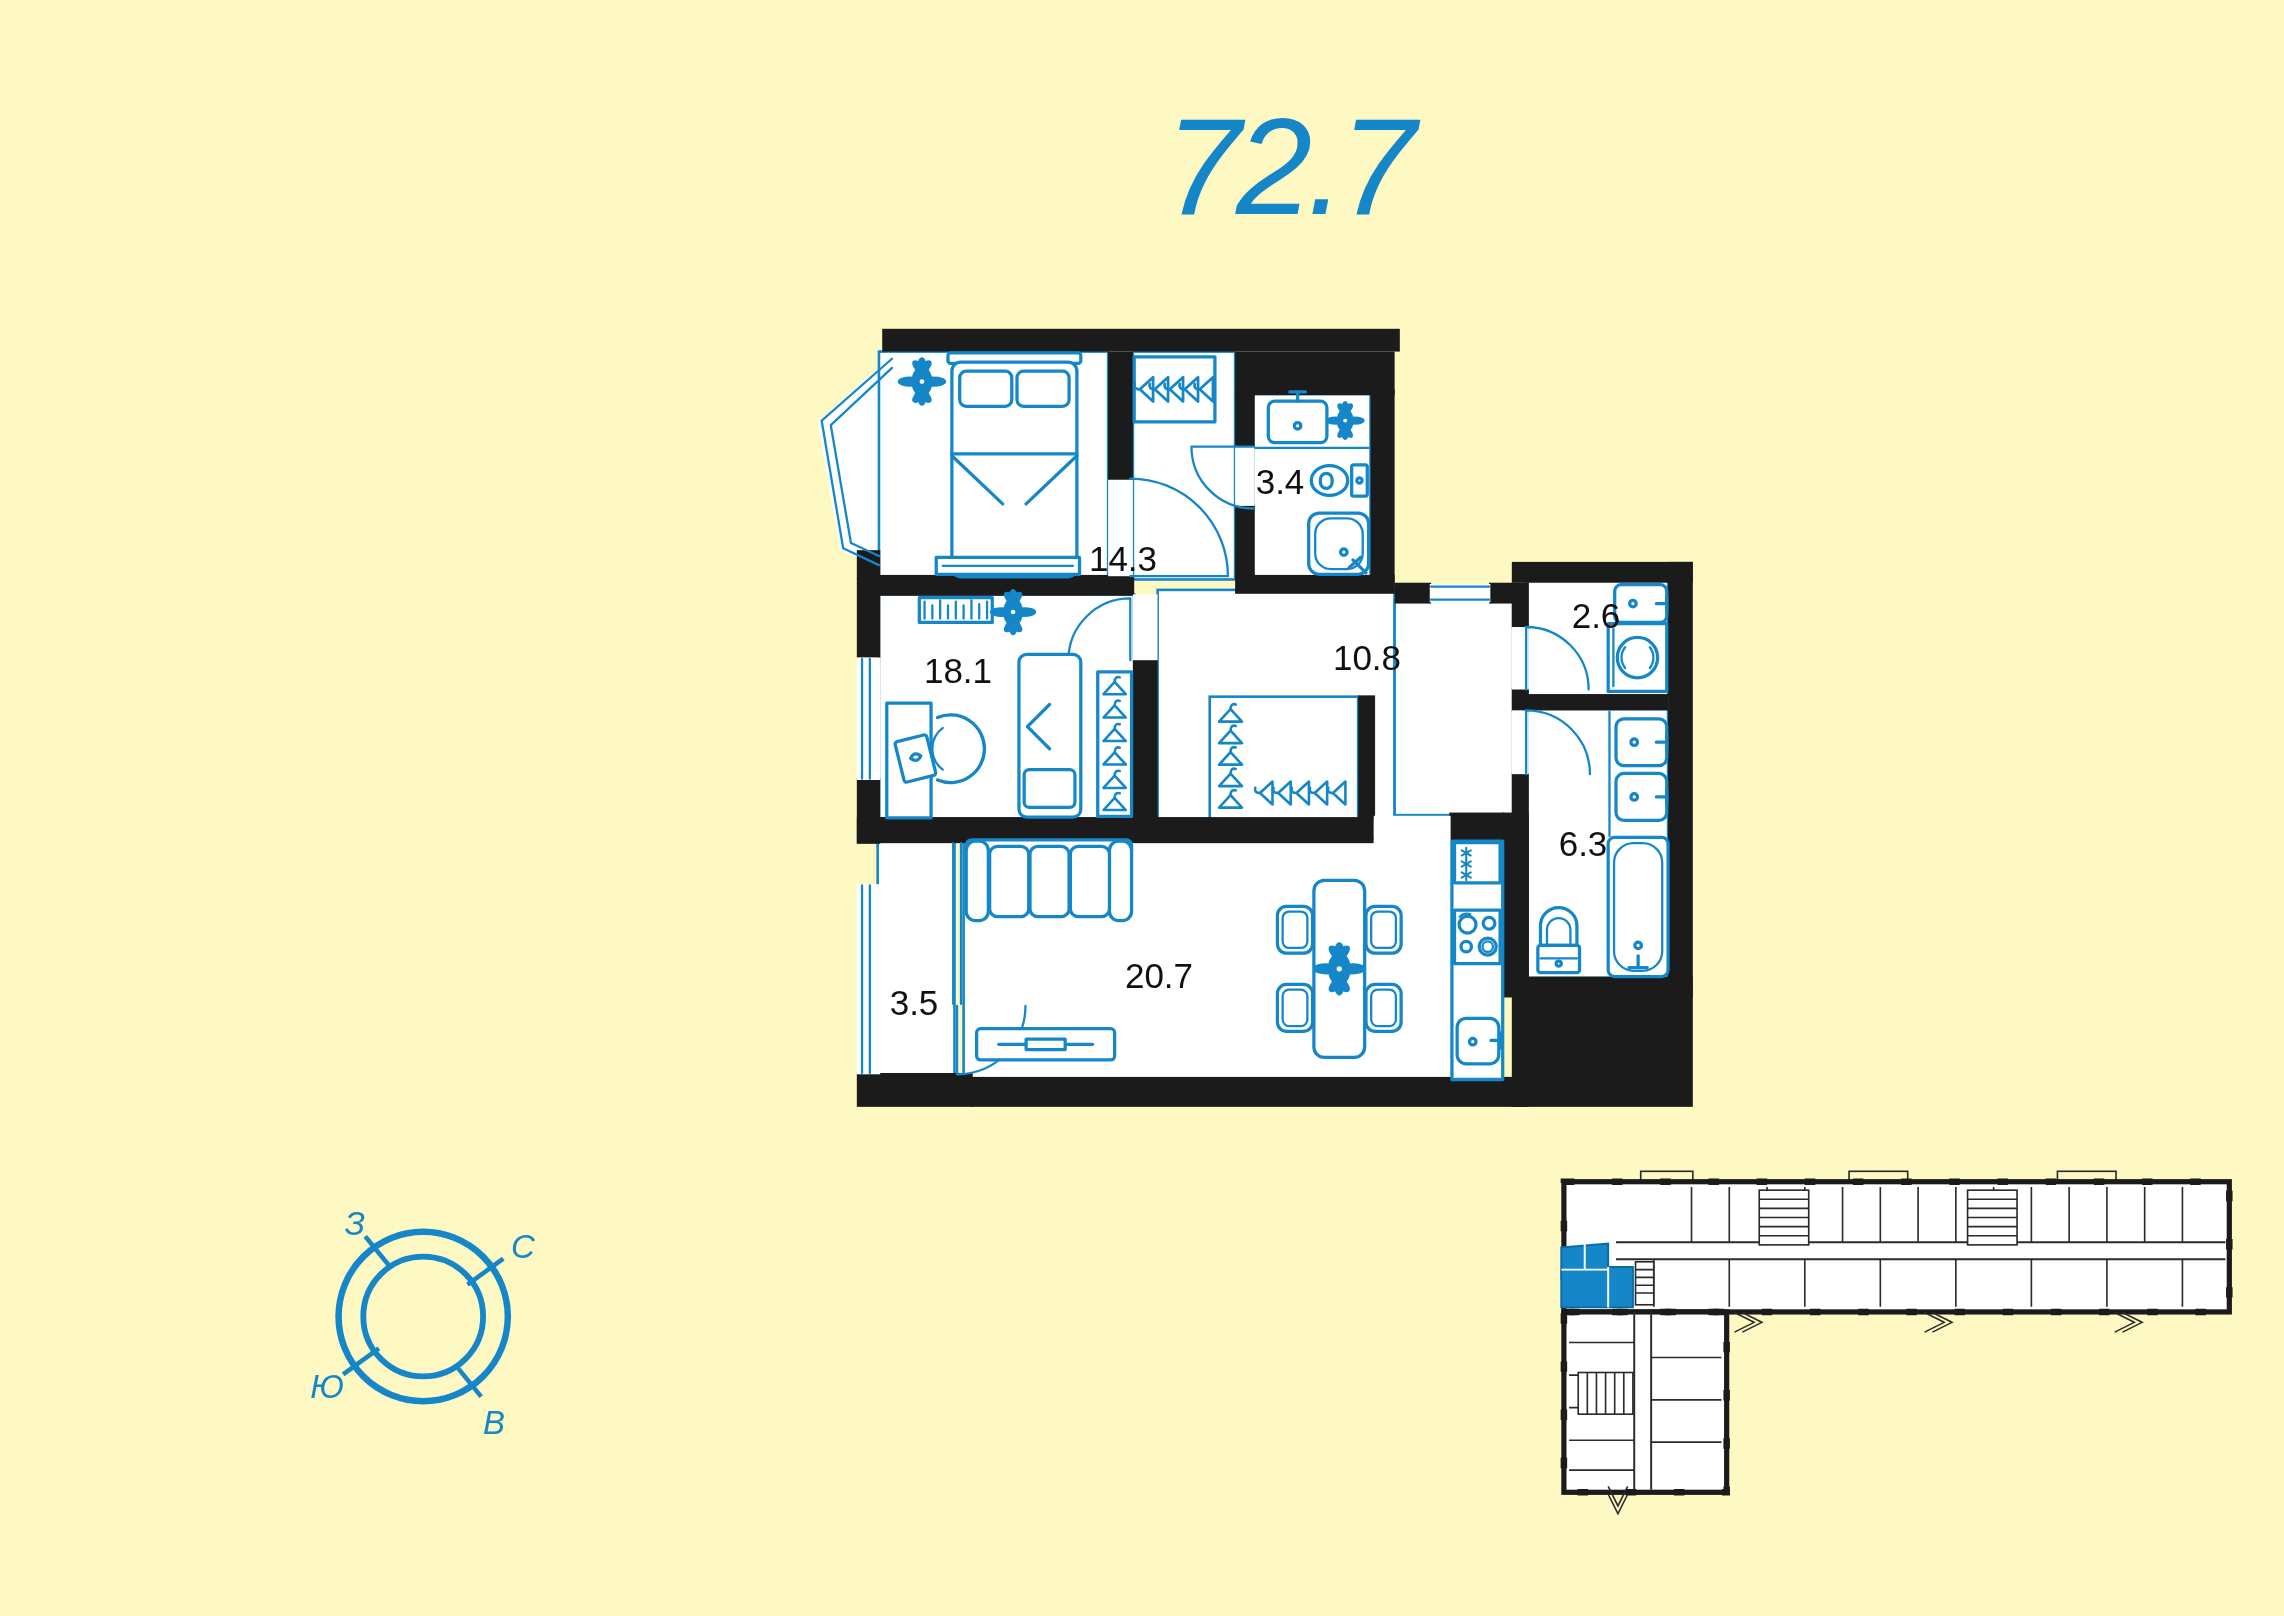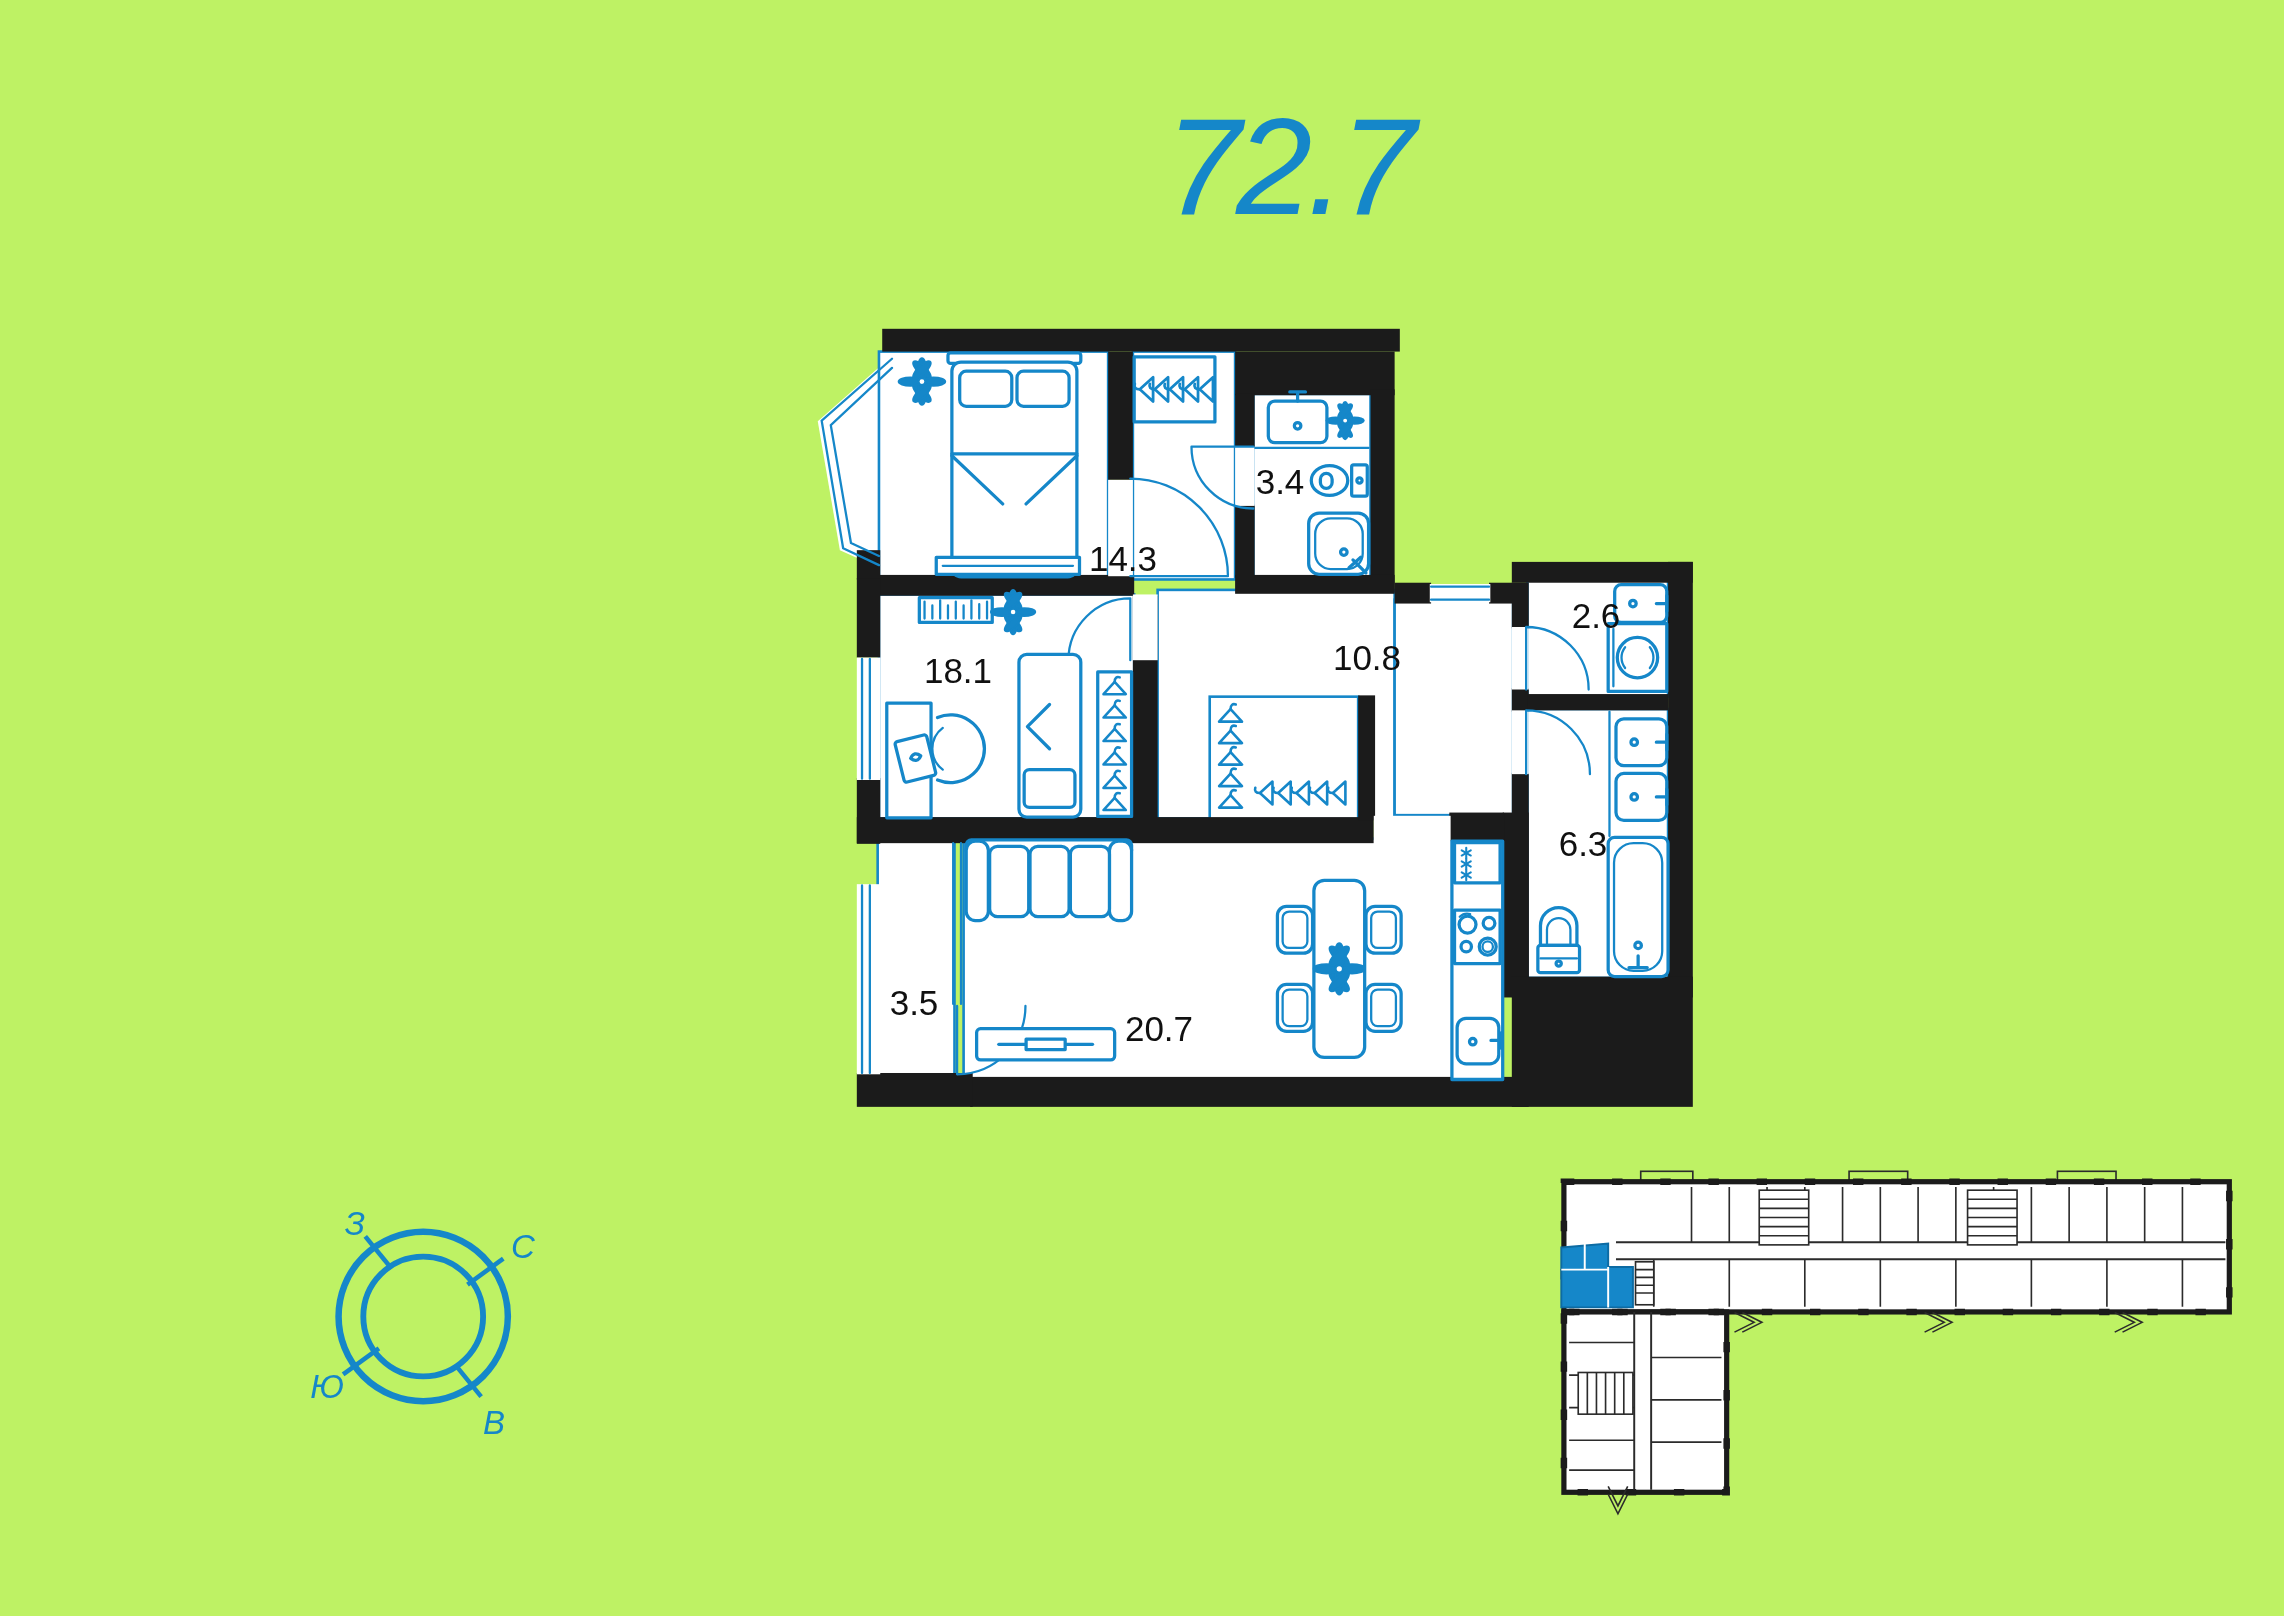--- a/index.html
+++ b/index.html
@@ -1,18 +1,18 @@
 <!DOCTYPE html>
 <html style="font-size:10.4px"><head>
 <meta charset="utf-8">
 <style>
   html,body{margin:0;padding:0;background:#ffffff;}
   body{width:2284px;height:1616px;position:relative;overflow:hidden;
        font-family:"Liberation Sans",sans-serif;}
-  #screen{position:absolute;inset:0;background:#bef264;}
+  #screen{position:absolute;inset:0;background:#fef9c3;}
   #plan-svg{position:absolute;left:0;top:0;}
   .title{position:absolute;transform:translate(-50%,-50%);
          font-style:italic;font-weight:400;font-size:137px;line-height:1;
          color:#1587c9;letter-spacing:-5.2px;white-space:nowrap;}
   .room-label{position:absolute;transform:translate(-50%,-50%);
          font-size:35px;color:#101010;
          letter-spacing:0px;white-space:nowrap;}
   .compass-letter{position:absolute;transform:translate(-50%,-50%);
          font-style:italic;font-size:33px;color:#1587c9;white-space:nowrap;}
   
@@ -368,21 +368,21 @@
 
 <div class="title" style="left:1288px;top:166px;">72.7</div>
 
 <div class="room-label" style="left:1076px;top:559px;margin-left:47px;">14.3</div>
 <div class="room-label" style="left:1280px;top:482px;">3.4</div>
 <div class="room-label" style="left:1367px;top:658px;">10.8</div>
 <div class="room-label" style="left:958px;top:671px;">18.1</div>
 <div class="room-label" style="left:1596px;top:616px;">2.6</div>
 <div class="room-label" style="left:1583px;top:844px;">6.3</div>
 <div class="room-label" style="left:914px;top:1003px;">3.5</div>
-<div class="room-label" style="left:1159px;top:1029px;text-align:right;">20.7</div>
+<div class="room-label" style="left:1159px;top:976px;text-align:right;">20.7</div>
 
 <div class="compass-letter" style="left:355px;top:1224px;">З</div>
 <div class="compass-letter" style="left:523px;top:1247px;">С</div>
 <div class="compass-letter" style="left:327px;top:1387px;">Ю</div>
 <div class="compass-letter" style="left:494px;top:1423px;">В</div>
 
 </div>
 
 
 </body></html>

